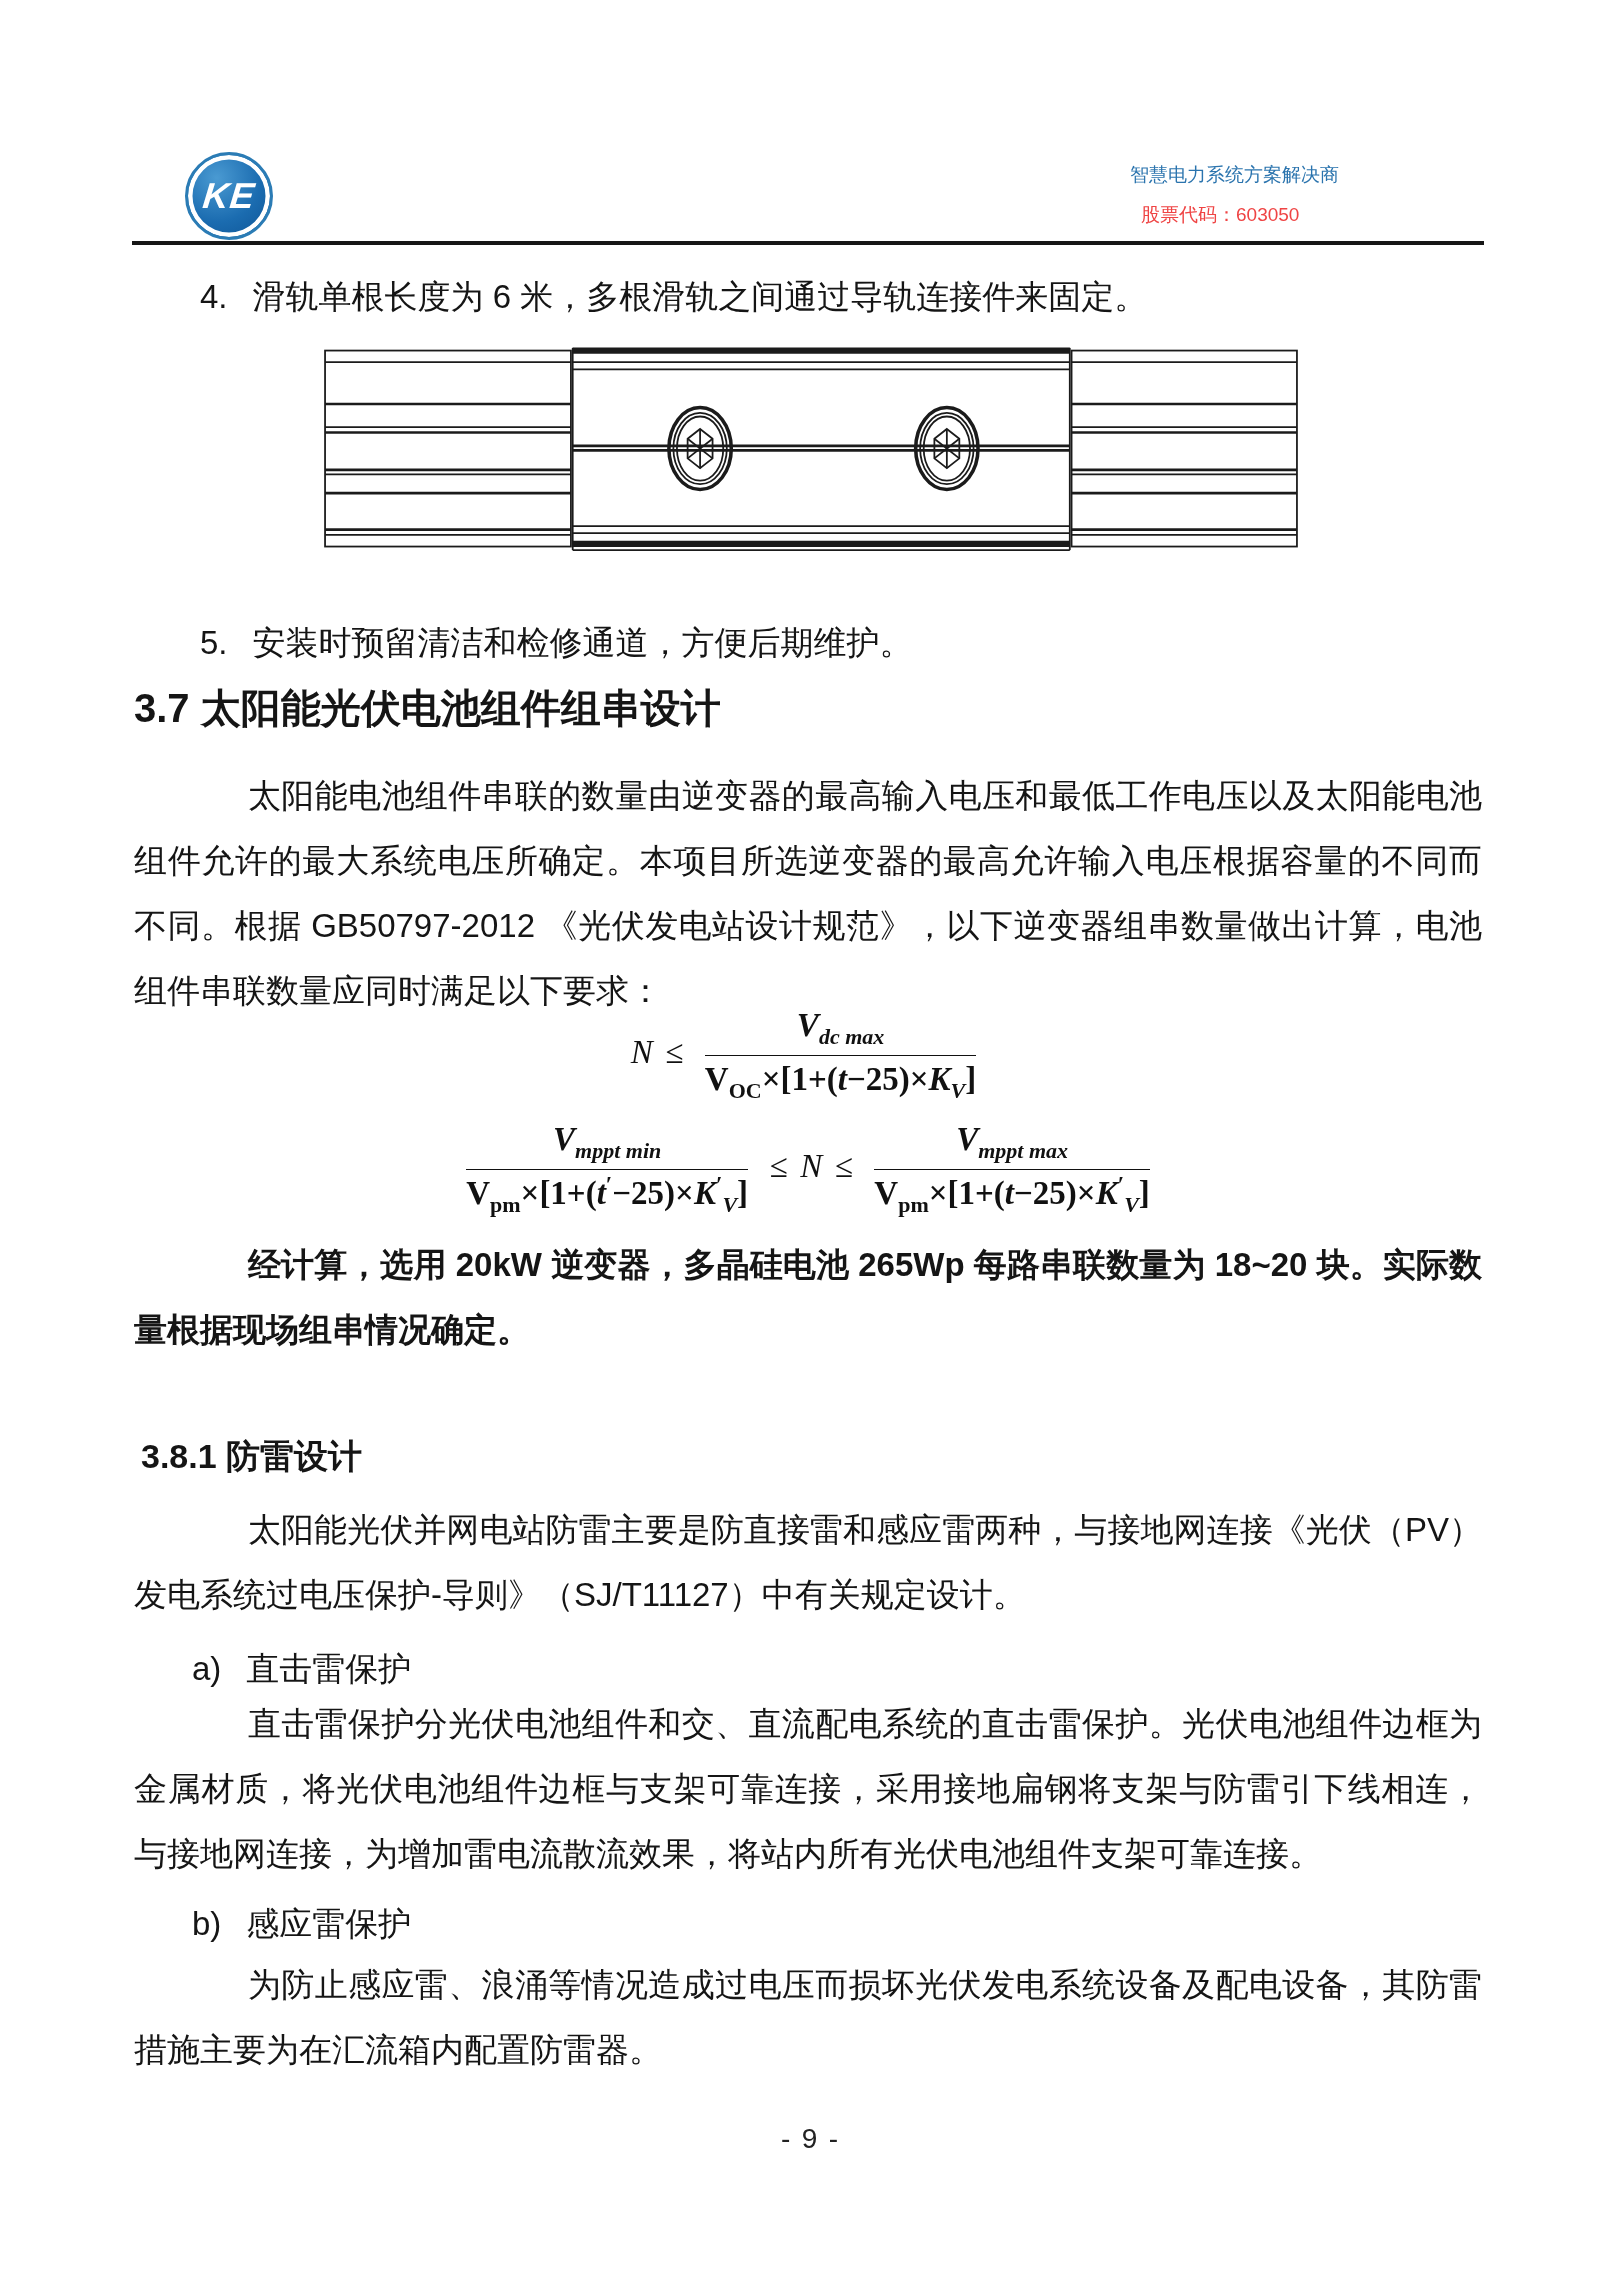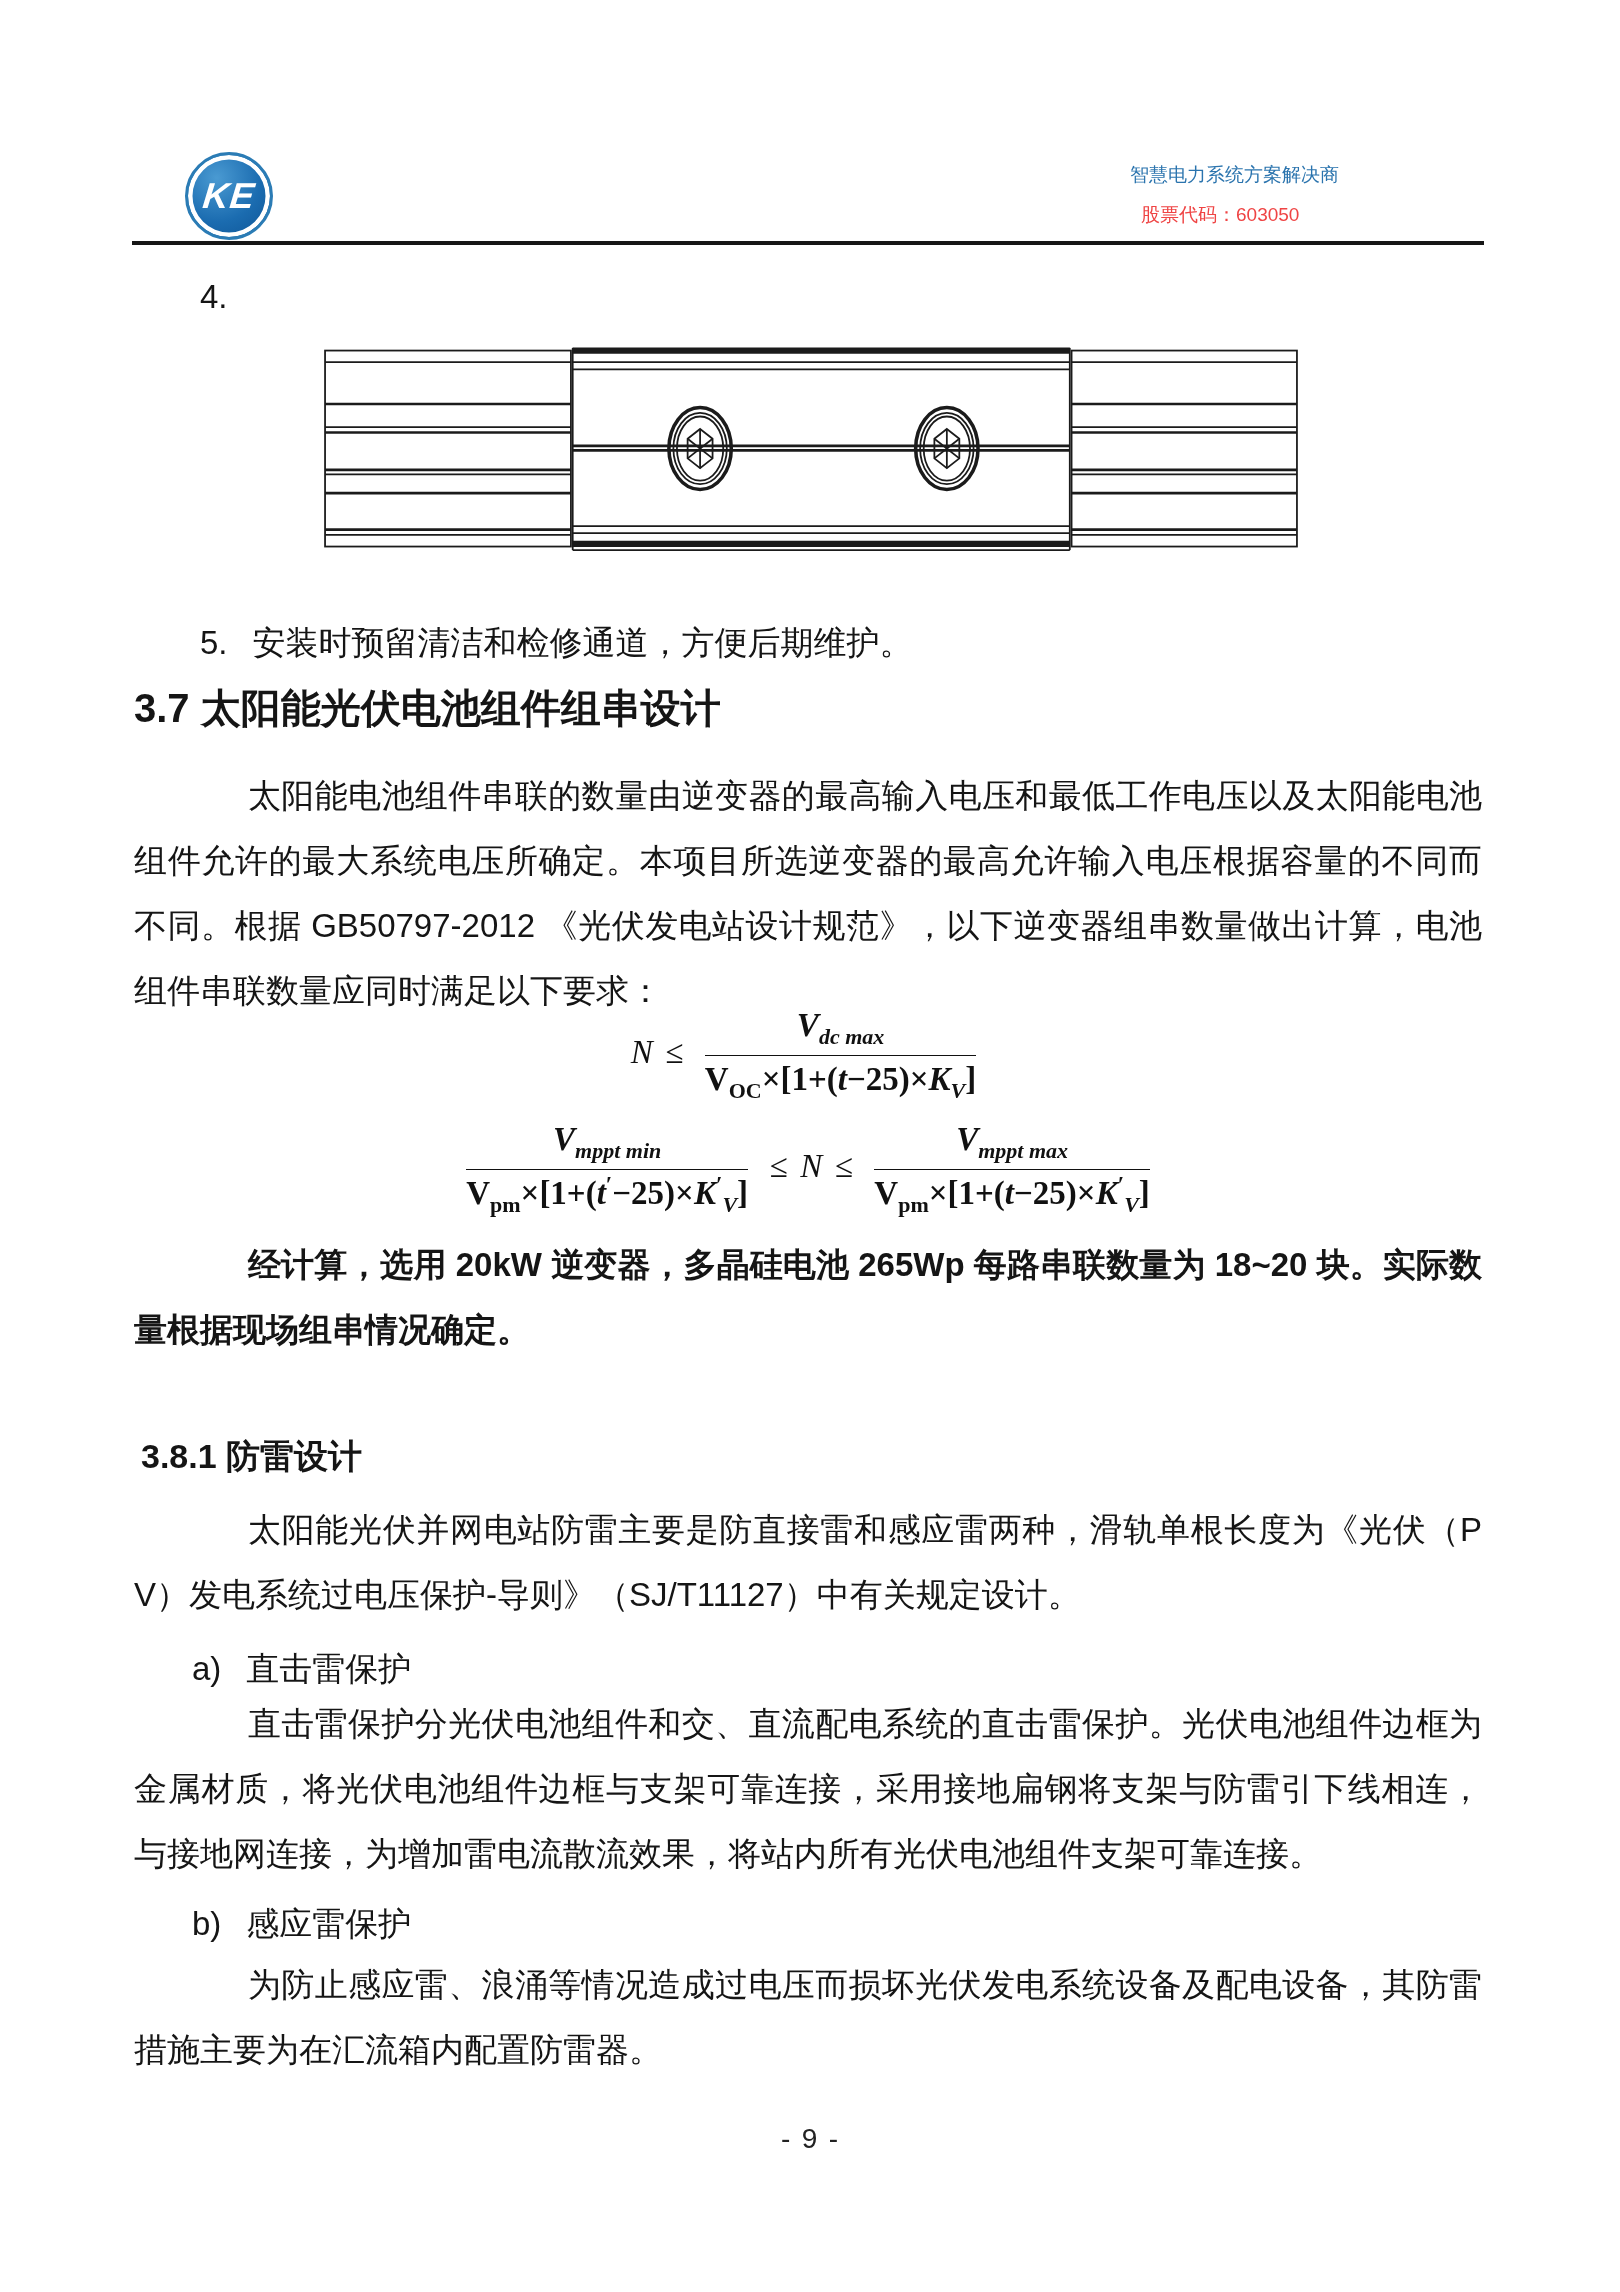--- a/index.html
+++ b/index.html
@@ -62,20 +62,21 @@
     </div>
     <div class="hdr-right">
       <div class="tagline">智慧电力系统方案解决商</div>
       <div class="stock">股票代码：603050</div>
     </div>
     <div class="hdr-rule"></div>
   </div>
 
   <div class="list-item txt" style="top:264px;">
     <span class="list-marker">4.</span>
+    <span>滑轨单根长度为 6 米，多根滑轨之间通过导轨连接件来固定。</span>
   </div>
 
   <svg class="diagram" viewBox="0 0 1095 229">
     <g stroke="#1b1b1b" fill="none" stroke-width="2">
 
       <rect x="2" y="4" width="276" height="220"></rect>
       <line x1="2" y1="17" x2="278" y2="17"></line>
       <line x1="2" y1="64" x2="278" y2="64" stroke-width="3"></line>
       <line x1="2" y1="90" x2="278" y2="90"></line>
       <line x1="2" y1="96" x2="278" y2="96" stroke-width="3"></line>
@@ -157,21 +158,21 @@
       <span class="num"><span class="fv">V</span><sub class="sub-it">mppt max</sub></span>
       <span class="den"><span>V</span><sub>pm</sub><span>×[1+(</span><span class="fv">t</span><span>−25)×</span><span class="fv">K</span><span class="prime">′</span><sub class="sub-it">V</sub><span>]</span></span>
     </span>
   </div>
 
   <div class="para bold" style="top:1232px;">经计算，选用 20kW 逆变器，多晶硅电池 265Wp 每路串联数量为 18~20 块。实际数量根据现场组串情况确定。</div>
 
 
   <div class="h-mid" style="top:1435px;">3.8.1 防雷设计</div>
 
-  <div class="para" style="top:1497px;">太阳能光伏并网电站防雷主要是防直接雷和感应雷两种，滑轨单根长度为《光伏（PV）发电系统过电压保护-导则》（SJ/T11127）中有关规定设计。</div>
+  <div class="para" style="top:1497px;">太阳能光伏并网电站防雷主要是防直接雷和感应雷两种，与接地网连接《光伏（PV）发电系统过电压保护-导则》（SJ/T11127）中有关规定设计。</div>
 
   <div class="list-item txt" style="top:1636px;left:192px;">
     <span class="list-marker">a)</span>
     <span>直击雷保护</span>
   </div>
 
   <div class="para" style="top:1691px;">直击雷保护分光伏电池组件和交、直流配电系统的直击雷保护。光伏电池组件边框为金属材质，将光伏电池组件边框与支架可靠连接，采用接地扁钢将支架与防雷引下线相连，与接地网连接，为增加雷电流散流效果，将站内所有光伏电池组件支架可靠连接。</div>
 
   <div class="list-item txt" style="top:1891px;left:192px;">
     <span class="list-marker">b)</span>

